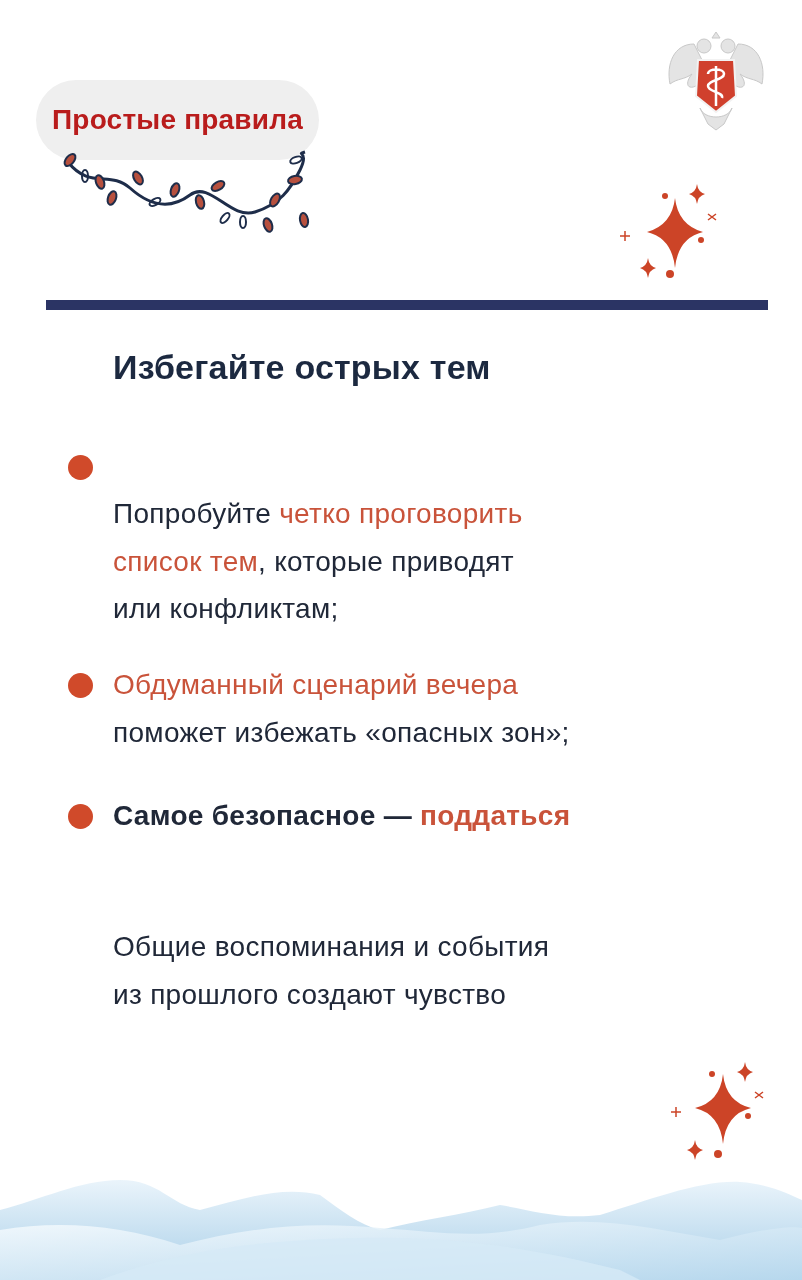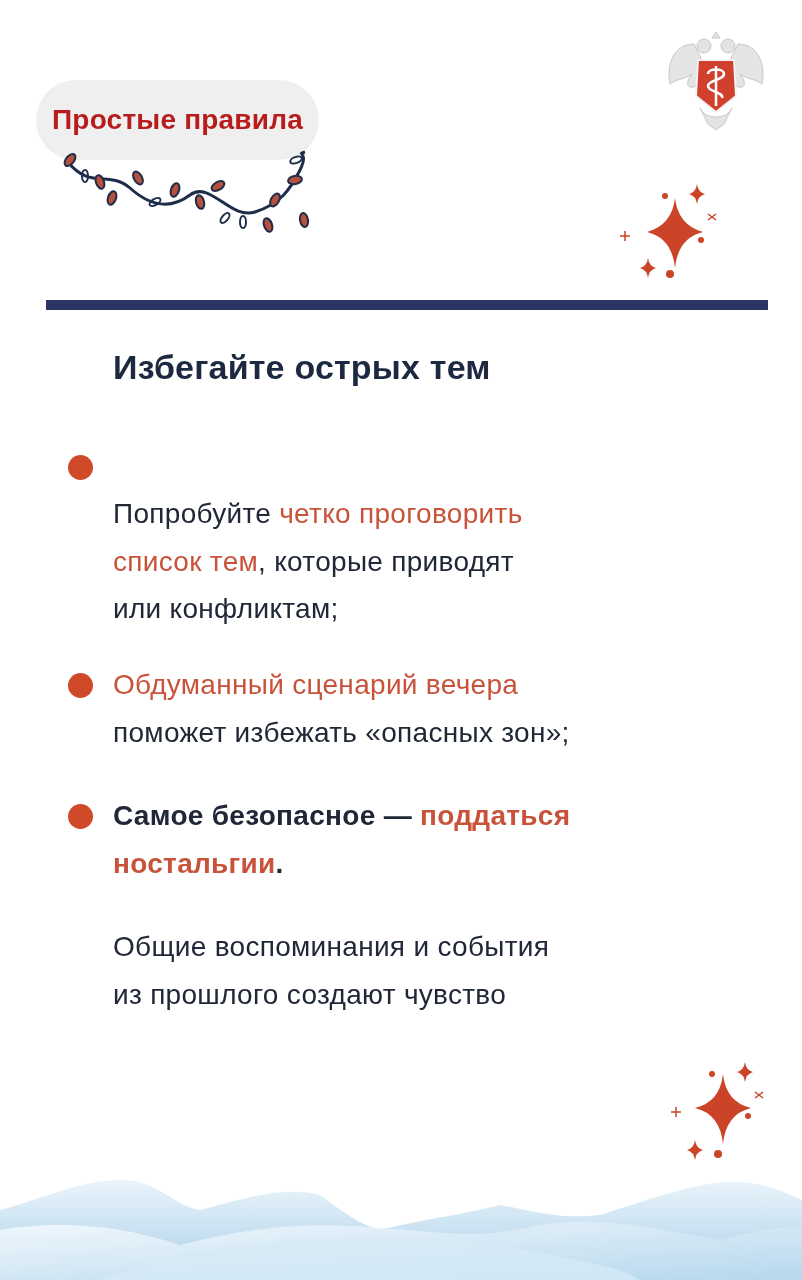--- a/index.html
+++ b/index.html
@@ -115,21 +115,20 @@
     <div class="txt" style="top:661px;">
       <div class="hl">Обдуманный сценарий вечера</div>
       <div>поможет избежать «опасных зон»;</div>
     </div>
   </div>
 
   <div class="item">
     <span class="dot" style="top:804px;"></span>
     <div class="txt" style="top:792px;font-weight:bold;">
       <div><span>Самое безопасное — </span><span class="hl">поддаться</span></div>
-      <div><span class="hl">ностальгии</span><span>.</span></div>
     </div>
   </div>
 
   <div class="txt" style="top:923px;">
     <div>Общие воспоминания и события</div>
     <div>из прошлого создают чувство</div>
   </div>
 </div>
 
 <svg class="sparkle" style="left:665px; top:1060px; width:110px; height:100px;" viewBox="0 0 110 100">

